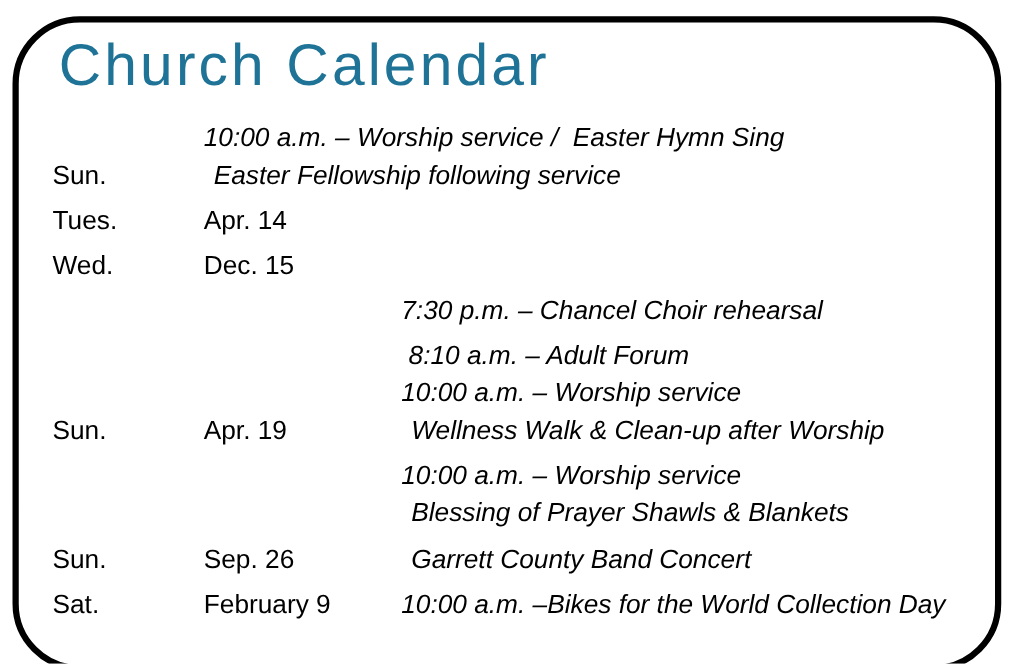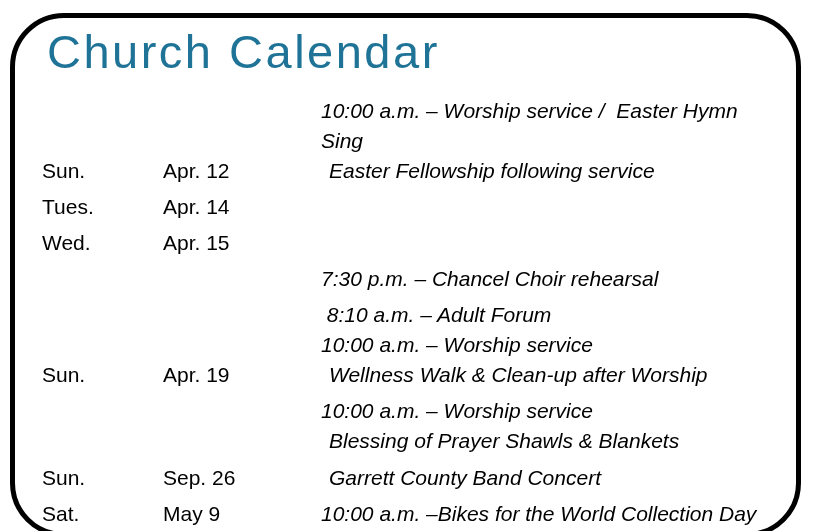--- a/index.html
+++ b/index.html
@@ -79,35 +79,34 @@
 </style>
 </head>
 <body>
 
 <div class="page">
   <div class="card">
     <h1 class="title">Church Calendar</h1>
     <div class="rows" id="rows">
   <div class="row">
     <div class="day">Sun.</div>
-    <div class="date">Apr. 12</div>
     <div class="desc">
             <div class="line">10:00 a.m. – Worship service /  Easter Hymn Sing</div>
             <div class="line indent">Easter Fellowship following service</div>
           </div>
   </div>
 
   <div class="row">
     <div class="day">Tues.</div>
     <div class="date">Apr. 14</div>
   </div>
 
   <div class="row">
     <div class="day">Wed.</div>
-    <div class="date">Apr. 15</div>
+    <div class="date">Dec. 15</div>
   </div>
 
   <div class="row">
     <div class="day"></div>
     <div class="date"></div>
     <div class="desc">
             <div class="line">7:30 p.m. – Chancel Choir rehearsal</div>
           </div>
   </div>
 
@@ -126,20 +125,20 @@
     <div class="date">Sep. 26</div>
     <div class="desc">
             <div class="line">10:00 a.m. – Worship service</div>
             <div class="line indent">Blessing of Prayer Shawls &amp; Blankets</div>
             <div class="line indent spaced">Garrett County Band Concert</div>
           </div>
   </div>
 
   <div class="row">
     <div class="day">Sat.</div>
-    <div class="date">May 9</div>
+    <div class="date">February 9</div>
     <div class="desc">
             <div class="line">10:00 a.m. –Bikes for the World Collection Day</div>
           </div>
   </div>
 </div>
   </div>
 </div>
 
 </body></html>

